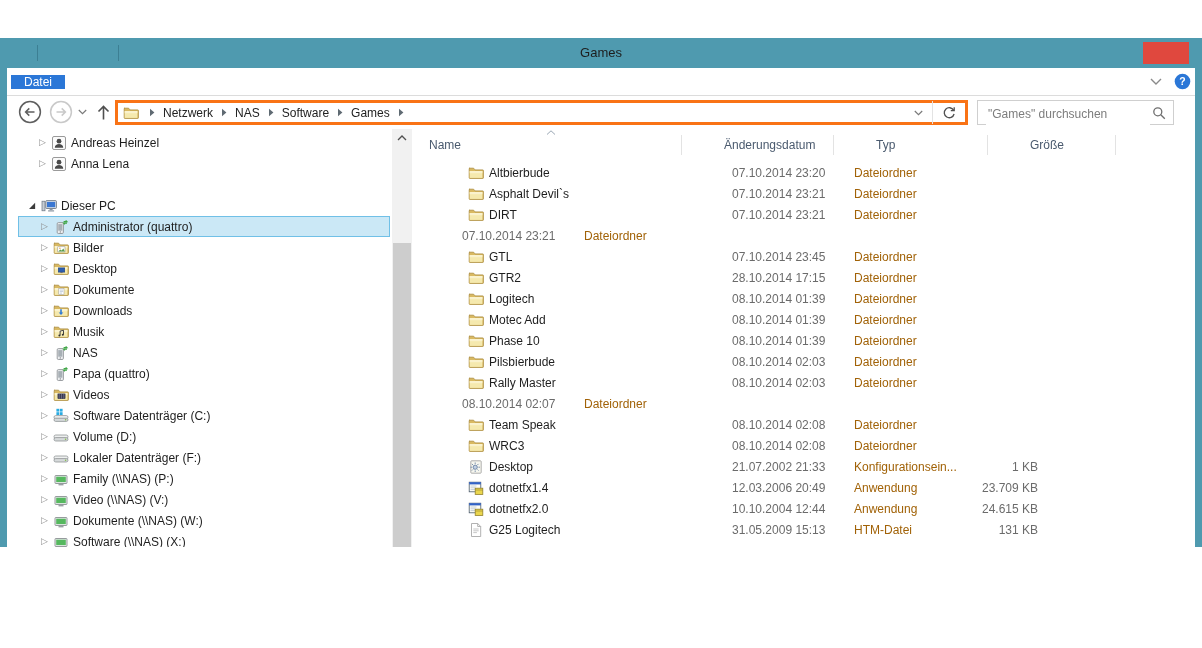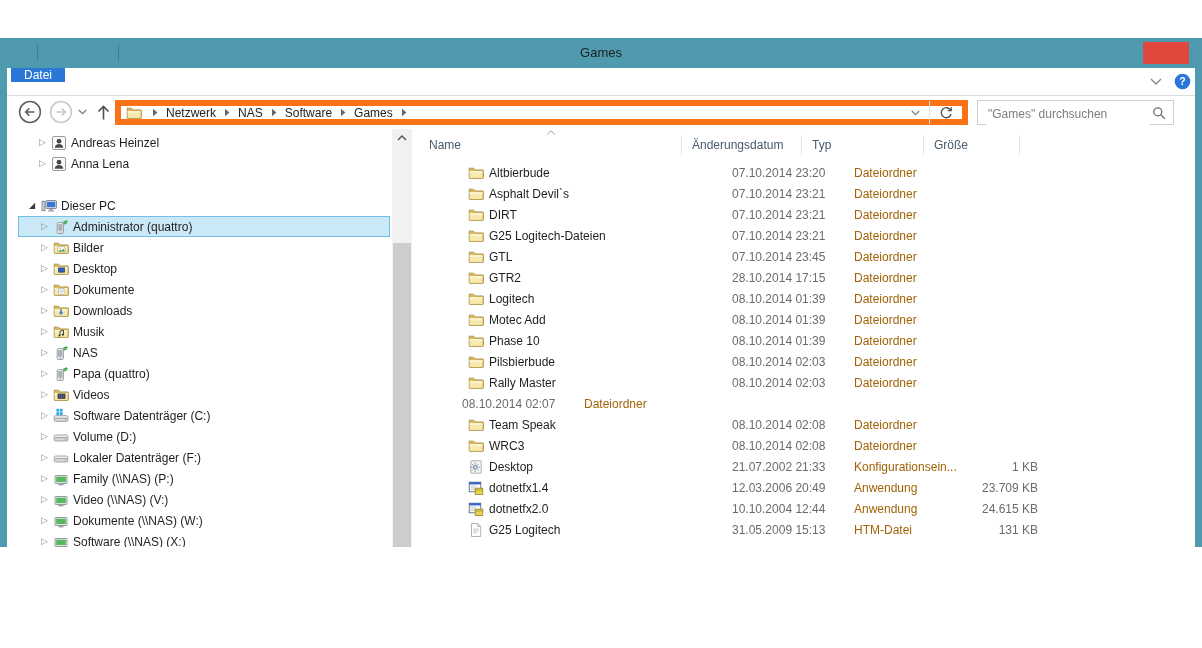--- a/index.html
+++ b/index.html
@@ -14,34 +14,34 @@
   .qat-item{display:flex;align-items:center;justify-content:center;width:24px;height:22px;}
   .qat-item.divider{width:9px;}
   .qat-item.divider::after{content:"";display:block;width:1px;height:16px;background:#3c7f93;}
   .win-title{position:absolute;left:0;right:0;top:0;height:30px;line-height:30px;text-align:center;
              font-size:13px;color:#1d1d1d;}
   .caption{position:absolute;right:6px;top:0;height:30px;display:flex;align-items:center;}
   .cap-btn{width:30px;height:30px;display:flex;align-items:center;justify-content:center;}
   .cap-btn.close{width:46px;height:22px;background:var(--close);}
   
   .tabrow{position:relative;height:28px;background:#fff;border-bottom:1px solid #dcdcdc;
-          display:flex;align-items:flex-start;box-sizing:border-box;}
+          display:flex;align-items:center;box-sizing:border-box;}
   .tab-file{width:54px;margin-left:4px;background:var(--accent);color:#fff;font-size:12px;
             display:flex;align-items:center;justify-content:center;}
   .tab{padding:0 17px;font-size:12px;color:#3b3b3b;display:flex;align-items:center;}
   .ribbon-right{position:absolute;right:4px;top:0;height:27px;display:flex;align-items:center;gap:12px;}
   .ribbon-chevron{color:#8a8a8a;display:flex;}
   
   .toolbar{position:relative;height:33px;background:#fff;}
   .navbtn{position:absolute;display:flex;align-items:center;justify-content:center;}
   .btn-back{left:11px;top:4px;width:24px;height:24px;color:#5f5f5f;}
   .btn-fwd{left:42px;top:4px;width:24px;height:24px;color:#c9c9c9;}
   .btn-histdrop{left:71px;top:13px;color:#8a8a8a;}
   .btn-up{left:89px;top:8px;color:#4f4f4f;}
-  .addressbar{position:absolute;left:108px;top:4px;width:853px;height:25px;border:6px solid #f97316;
+  .addressbar{position:absolute;left:108px;top:4px;width:853px;height:25px;border:3px solid #f97316;
               box-sizing:border-box;background:#fff;display:flex;align-items:center;}
   .addr-folder{margin:0 2px 0 5px;display:flex;}
   .crumbs{display:flex;align-items:center;height:100%;}
   .crumb{display:flex;align-items:center;height:100%;}
   .crumb-sep{display:flex;margin:0 8px;}
   .crumb-label{font-size:12px;color:#222;}
   .addr-right{margin-left:auto;display:flex;align-items:center;height:100%;}
   .addr-chevron{color:#707070;display:flex;padding:0 9px;}
   .addr-div{width:1px;height:23px;background:#e3e3e3;}
   .addr-refresh{display:flex;padding:0 9px;}
@@ -59,21 +59,21 @@
   .tree-row.selected{background:var(--selbg);border-color:var(--selborder);}
   .tree-arrow{width:12px;flex:none;font-size:9px;line-height:1;color:#8f8f8f;}
   .tree-arrow.expanded{color:#3c3c3c;font-size:8px;}
   .tree-ico{width:16px;height:16px;flex:none;margin-right:4px;display:flex;}
   .tree-label{font-size:12px;color:#1e1e1e;}
   .navscroll{width:20px;flex:none;background:#f1f1f1;position:relative;}
   .navscroll .sb-up{position:absolute;top:0;left:0;width:20px;height:18px;display:flex;
                     align-items:center;justify-content:center;}
   .navscroll .sb-thumb{position:absolute;left:1px;width:18px;top:114px;bottom:0;background:#cdcdcd;}
   .filelist{flex:1;position:relative;overflow:hidden;}
-  .fl-header{display:flex;height:33px;box-sizing:border-box;padding-top:6px;position:relative;}
+  .fl-header{display:flex;height:33px;box-sizing:border-box;padding-top:6px;position:relative;gap:32px;}
   .fl-hcell{height:20px;line-height:20px;font-size:12px;color:#4a5a6e;box-sizing:border-box;
             border-right:1px solid #e3e3e3;flex:none;padding-left:10px;}
   .fl-hcell.c-name{width:270px;padding-left:17px;}
   .fl-hcell.c-date{width:120px;}
   .fl-hcell.c-type{width:122px;}
   .fl-hcell.c-size{width:96px;}
   .sort-caret{position:absolute;left:134px;top:1px;}
   .fl-rows{position:absolute;top:33px;left:0;right:0;bottom:0;}
   .file-row{display:flex;align-items:center;height:21px;padding-left:42px;}
   .fcell{flex:none;box-sizing:border-box;font-size:12px;white-space:nowrap;overflow:hidden;}
@@ -533,30 +533,20 @@
                     <path d="M1.7 6h12.7v2.2H1.7z" fill="#faf2cd"></path>
                   </svg>
                 </span>
                 <span>DIRT</span>
               </div>
               <div class="fcell c-date">07.10.2014 23:21</div>
               <div class="fcell c-type">Dateiordner</div>
               <div class="fcell c-size"></div>
             </div>
             <div class="file-row">
-              <div class="fcell c-name">
-                <span class="file-ico">
-                  <svg width="16" height="16" viewBox="0 0 16 16">
-                    <path d="M1.2 3.2h4.4l1.5 1.7h7.7a.6.6 0 0 1 .6.6v7.3a.6.6 0 0 1-.6.6H1.8a.6.6 0 0 1-.6-.6V3.8a.6.6 0 0 1 .6-.6z" fill="#d9b961" stroke="#ab8c3e" stroke-width="0.8"></path>
-                    <path d="M1.7 6h12.7v6.9H1.7z" fill="#f5e9ae"></path>
-                    <path d="M1.7 6h12.7v2.2H1.7z" fill="#faf2cd"></path>
-                  </svg>
-                </span>
-                <span>G25 Logitech-Dateien</span>
-              </div>
               <div class="fcell c-date">07.10.2014 23:21</div>
               <div class="fcell c-type">Dateiordner</div>
               <div class="fcell c-size"></div>
             </div>
             <div class="file-row">
               <div class="fcell c-name">
                 <span class="file-ico">
                   <svg width="16" height="16" viewBox="0 0 16 16">
                     <path d="M1.2 3.2h4.4l1.5 1.7h7.7a.6.6 0 0 1 .6.6v7.3a.6.6 0 0 1-.6.6H1.8a.6.6 0 0 1-.6-.6V3.8a.6.6 0 0 1 .6-.6z" fill="#d9b961" stroke="#ab8c3e" stroke-width="0.8"></path>
                     <path d="M1.7 6h12.7v6.9H1.7z" fill="#f5e9ae"></path>

